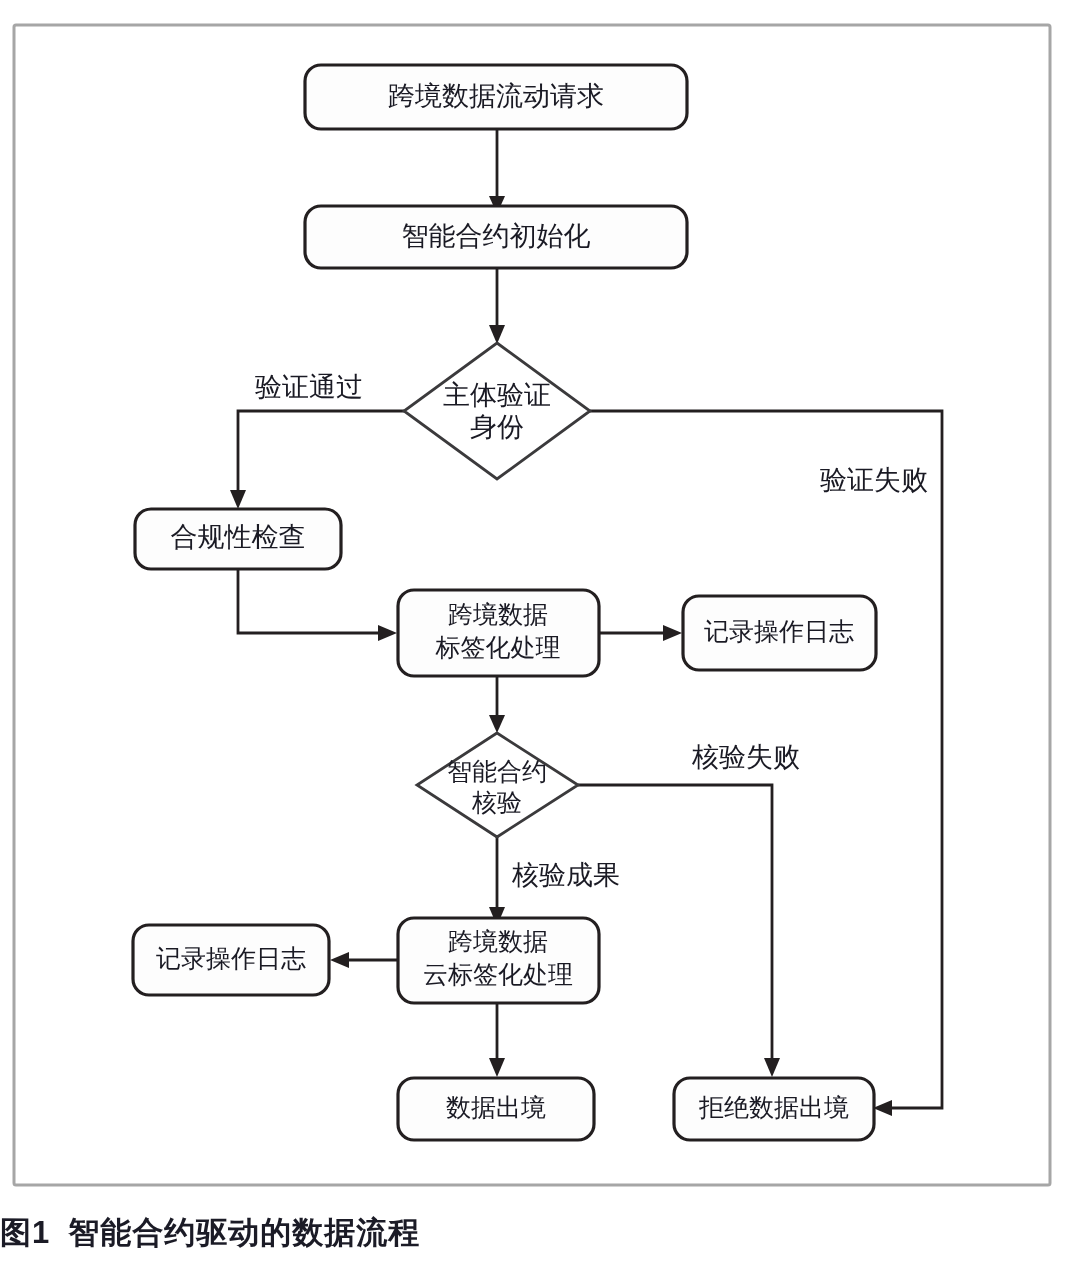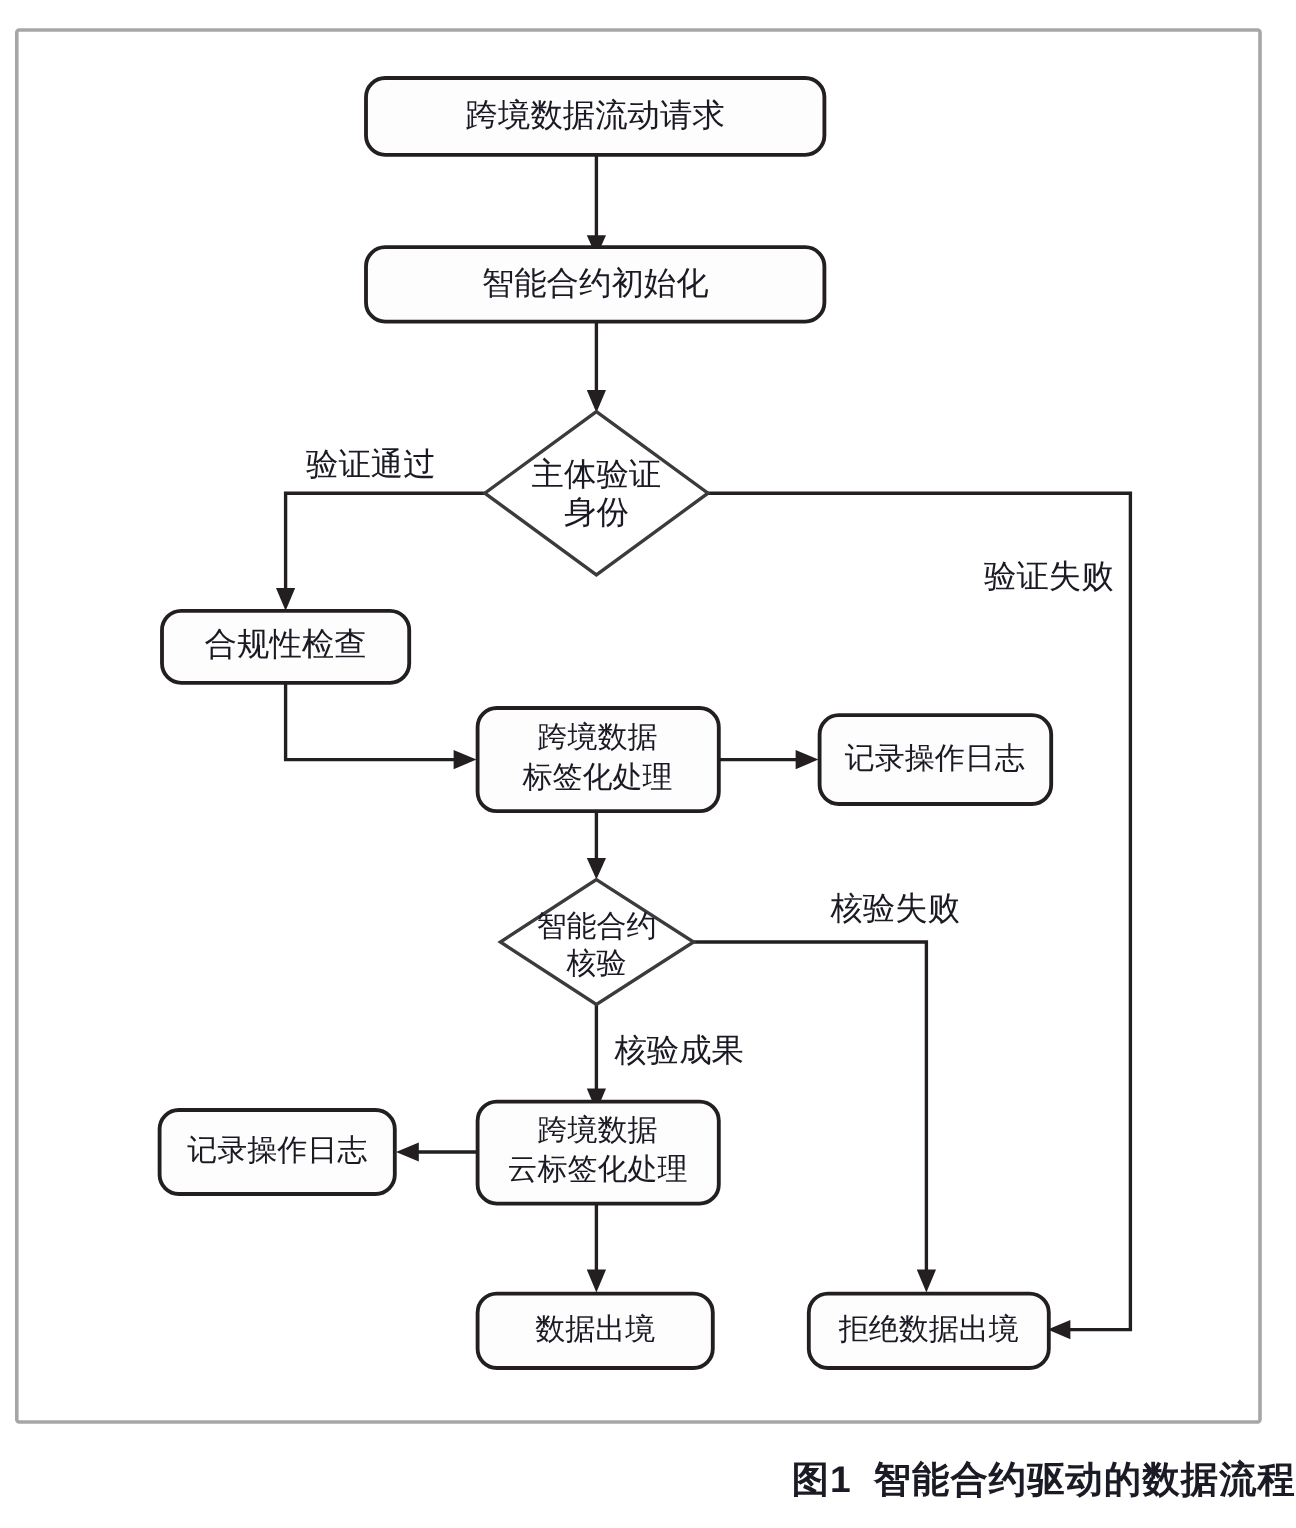--- a/index.html
+++ b/index.html
@@ -69,21 +69,21 @@
     fill: #1a1a24;
     font-size: 27px;
     text-anchor: middle;
     dominant-baseline: middle;
   }
   .caption {
     position: absolute;
     left: 0;
     top: 1212px;
     width: 1080px;
-    text-align: right;
+    text-align: left;
     font-family: "Liberation Sans", "DejaVu Sans", sans-serif;
     font-weight: bold;
     font-size: 31px;
     color: #1b1b26;
     letter-spacing: 1px;
   }
   .caption .cap-num { margin-right: 18px; }
 </style>
 </head>
 <body>

